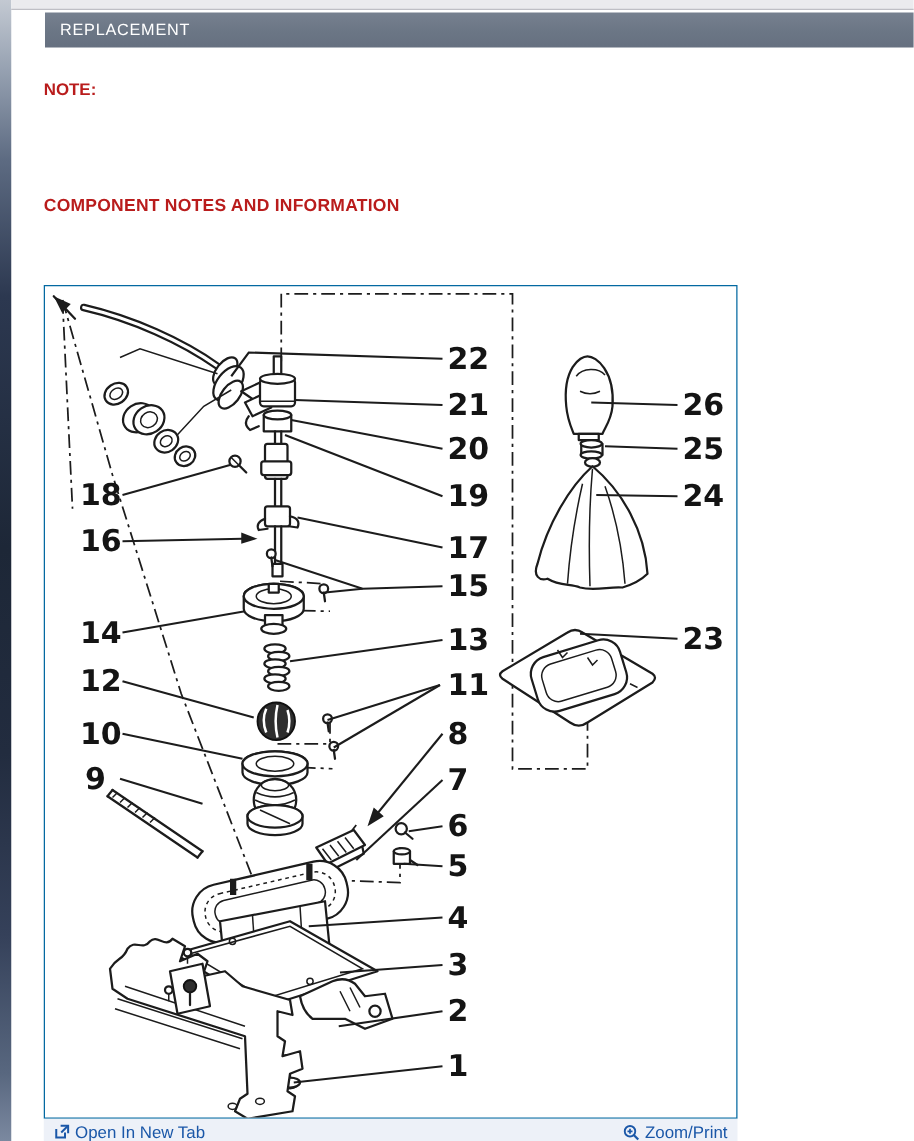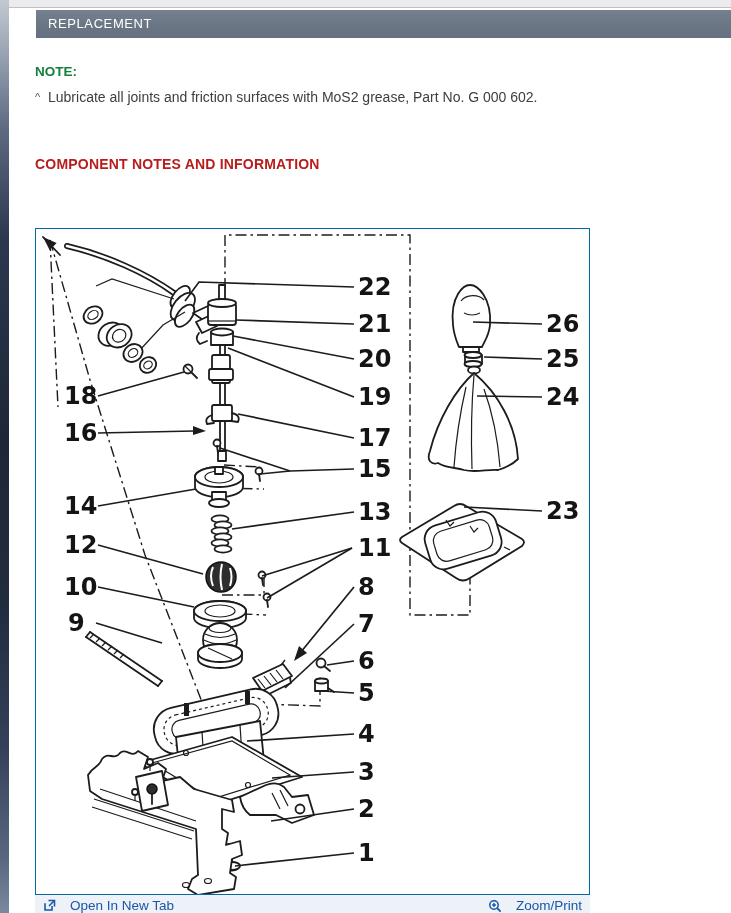--- a/index.html
+++ b/index.html
@@ -15,37 +15,37 @@
     position:absolute;left:9px;right:0;top:0;height:7px;
     background:#ebebee;border-bottom:1px solid #bfbfc5;
   }
   .hdr-bar{
     position:absolute;left:36px;right:0;top:10px;height:28px;
     background:linear-gradient(180deg,#76808f 0%,#6b7685 55%,#667080 100%);
     color:#fff;font-size:13px;font-weight:normal;letter-spacing:.6px;
     line-height:28px;padding-left:12px;box-sizing:border-box;
   }
   .note-wrap{position:absolute;left:35px;top:64px;width:600px;color:#3c4043;}
-  .note-head{font-size:13.5px;font-weight:bold;color:#15803d;}
+  .note-head{font-size:13.5px;font-weight:bold;color:#b91c1c;}
   .note-items{margin-top:8px;}
   .note-item{font-size:14px;line-height:20.5px;white-space:nowrap;}
   .caret{display:inline-block;width:13px;font-size:11px;vertical-align:1px;color:#555;}
   .sec-head{position:absolute;left:35px;top:156px;font-size:14px;font-weight:bold;color:#b91c1c;letter-spacing:.2px;}
   .diagram-panel{
     position:absolute;left:35px;top:228px;width:555px;height:667px;
     background:#fff;border:1px solid #0369a1;box-sizing:border-box;
   }
   .footer-bar{
     position:absolute;left:35px;top:895px;width:555px;height:26px;
     background:#edf1f8;box-sizing:border-box;
     display:flex;justify-content:space-between;align-items:flex-start;
     padding:3px 8px 0 8px;
   }
   .flink{
-    display:inline-flex;align-items:center;gap:14px;
+    display:inline-flex;align-items:center;gap:4px;
     color:#1a57a8;font-size:13.5px;text-decoration:none;cursor:pointer;
   }
   .flink svg{display:block;}
   
   .ink{stroke:#1c1c1c;fill:none;stroke-width:1.8;stroke-linejoin:round;stroke-linecap:round;}
   .inkf{stroke:#1c1c1c;fill:#ffffff;stroke-width:1.8;stroke-linejoin:round;}
   .thin{stroke:#1c1c1c;fill:none;stroke-width:1.2;}
   .dashdot{stroke:#1c1c1c;fill:none;stroke-width:1.4;stroke-dasharray:11 4 2.5 4;}
   .leader{fill:none;stroke:#1c1c1c;stroke-width:1.7;}
   .callout{font-family:"DejaVu Sans",sans-serif;font-weight:bold;font-size:24px;fill:#141414;}
@@ -57,21 +57,20 @@
 <div class="left-strip"></div>
 <div class="top-strip"></div>
 
 <div class="hdr-bar">
   <span>REPLACEMENT</span>
 </div>
 
 <div class="note-wrap">
   <div class="note-head">NOTE:</div>
   <div class="note-items">
-    <div class="note-item"><span class="caret">^</span><span>Lubricate all joints and friction surfaces with MoS2 grease, Part No. G 000 602.</span></div>
   </div>
 </div>
 
 <div class="sec-head">COMPONENT NOTES AND INFORMATION</div>
 
 <div class="diagram-panel">
 <svg id="diagram-svg" width="553" height="665" viewBox="0 0 553 665" xmlns="http://www.w3.org/2000/svg">
 
   <g>
     <polyline class="dashdot" points="14,11 54,151 109,326 166,473"></polyline>

